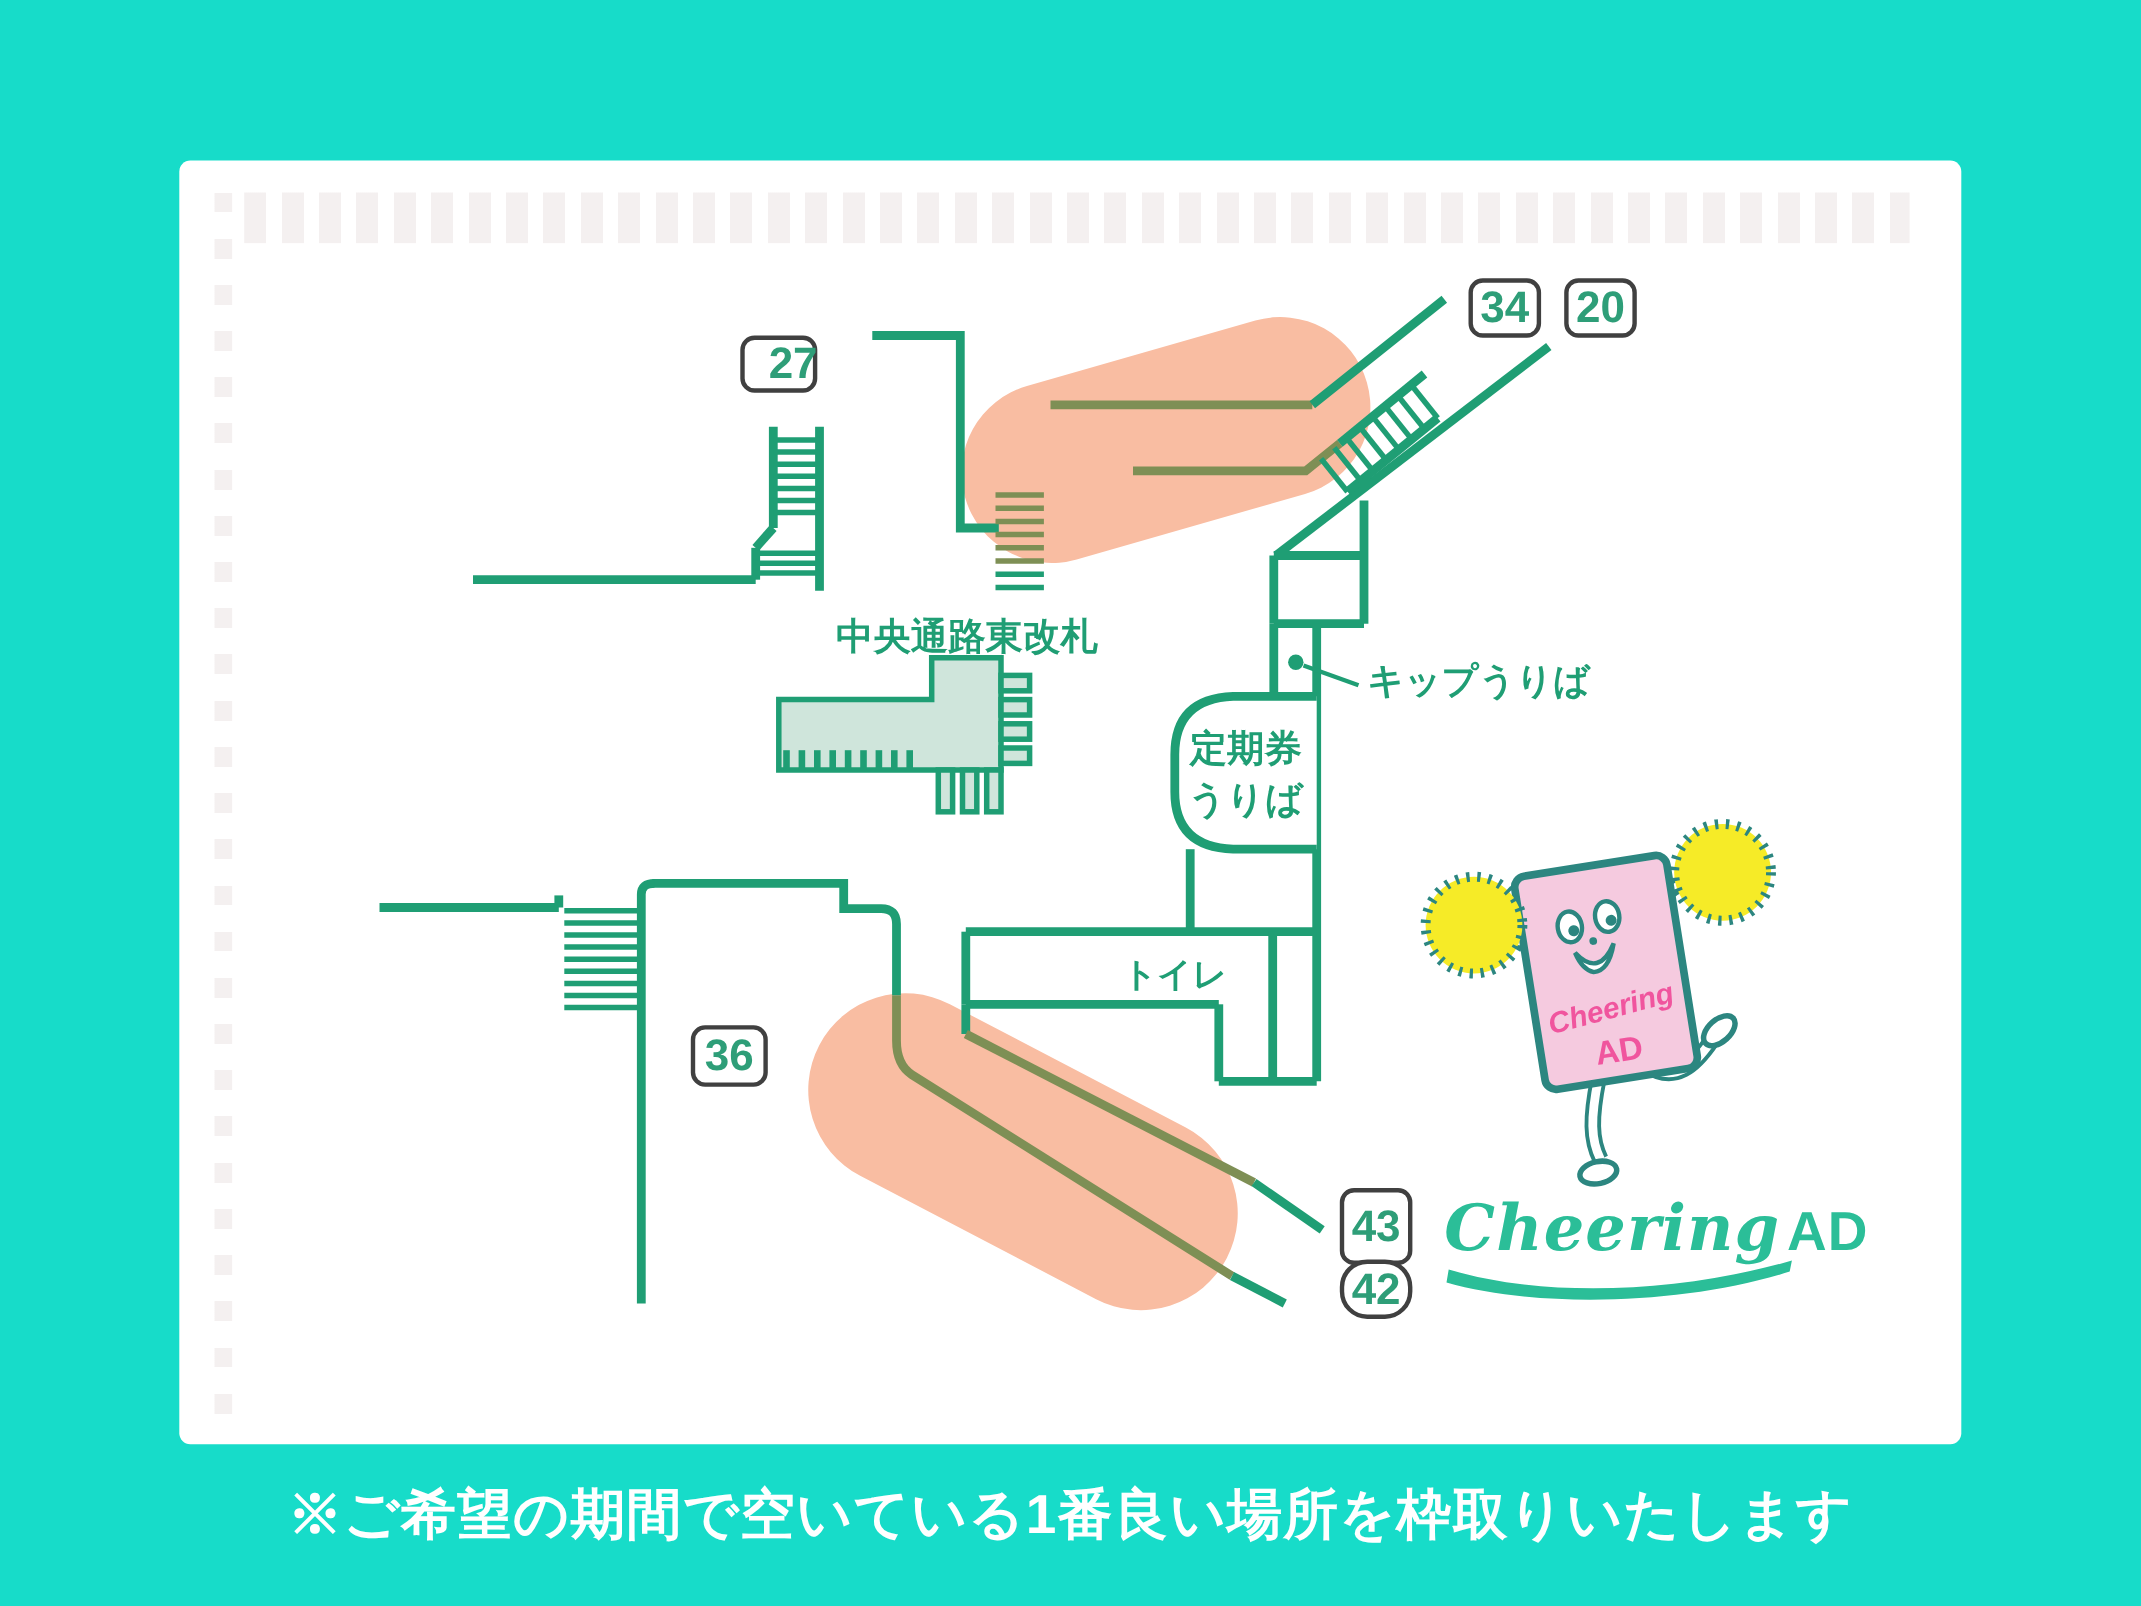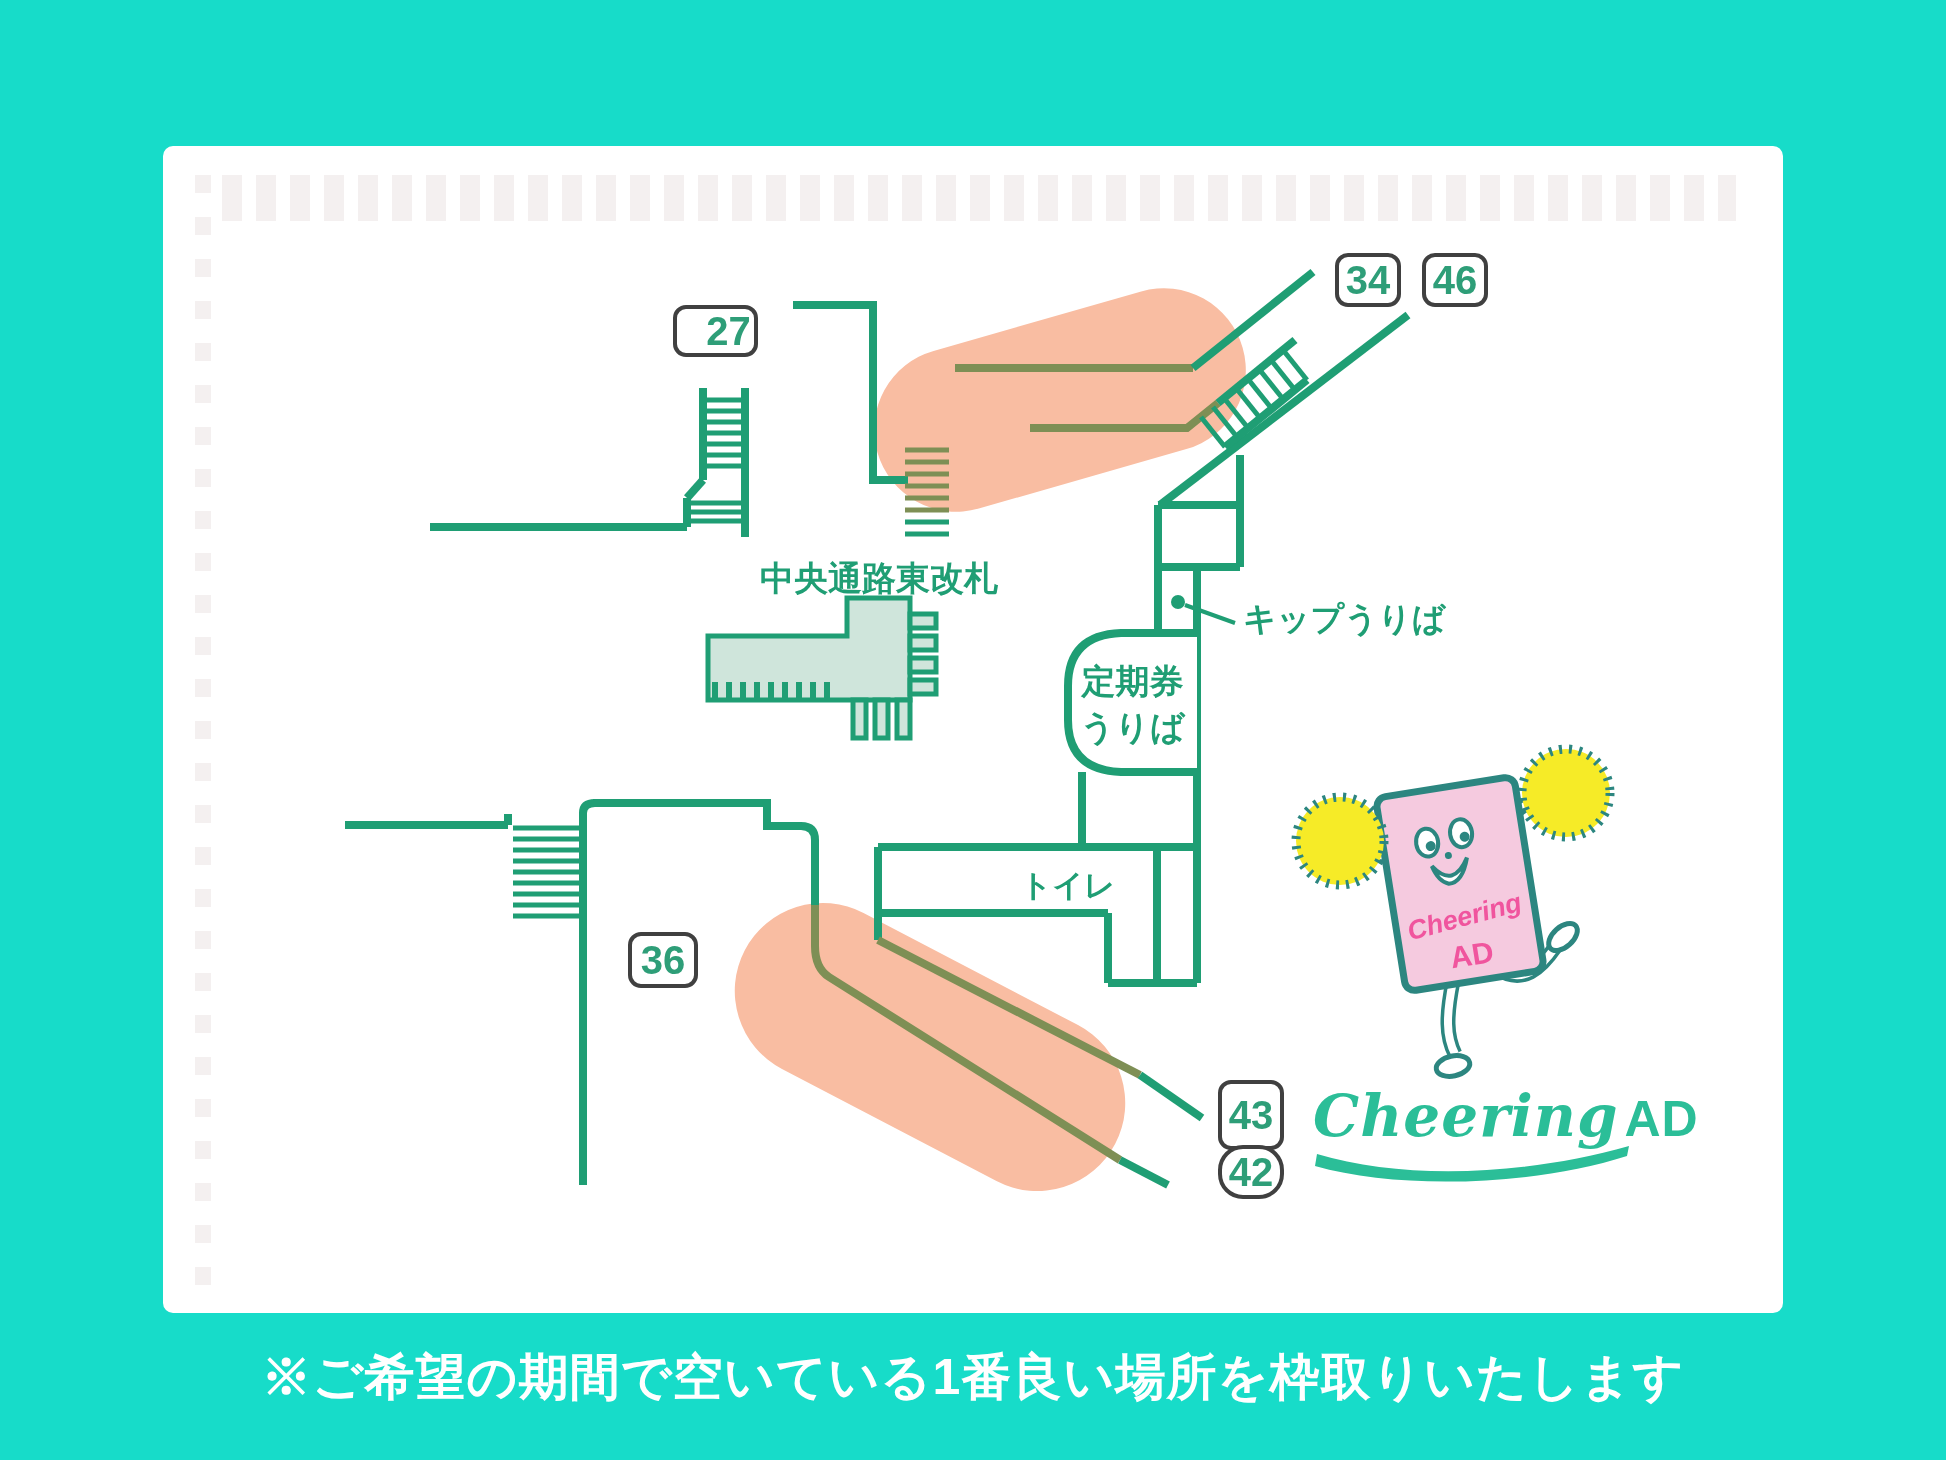--- a/index.html
+++ b/index.html
@@ -23,21 +23,21 @@
   .hatch-left{
     position:absolute;left:32px;top:29px;width:16px;height:1126px;
     background:repeating-linear-gradient(180deg,#f4f0f0 0 18px,#ffffff 18px 42px);
   }
   .badge{
     position:absolute;box-sizing:border-box;
     border:4px solid #404040;border-radius:13px;background:#fff;
     color:#2e9e78;font-weight:bold;font-size:40px;
     display:flex;align-items:center;justify-content:center;
   }
-  .b27{left:510px;top:159px;width:85px;height:52px;padding-left:26px;}
+  .b27{left:510px;top:159px;width:70px;height:52px;padding-left:26px;}
   .b34{left:1172px;top:107px;width:66px;height:54px;}
   .b35{left:1259px;top:107px;width:66px;height:54px;}
   .b36{left:465px;top:786px;width:70px;height:56px;}
   .b43{left:1055px;top:934px;width:66px;height:70px;}
   .b42{left:1055px;top:999px;width:66px;height:54px;border-radius:25px;}
   .map-label{
     position:absolute;color:#1f9e74;font-weight:bold;white-space:nowrap;
   }
   .lbl-gate{left:597px;top:410px;font-size:34px;}
   .lbl-ticket{left:1080px;top:451px;font-size:33px;}
@@ -239,21 +239,21 @@
         </g>
         <g>
           <circle cx="1177" cy="695" r="44" fill="#f6eb27" stroke="#2c8680" stroke-width="9" stroke-dasharray="3 7"></circle>
           <circle cx="1403" cy="647" r="44" fill="#f6eb27" stroke="#2c8680" stroke-width="9" stroke-dasharray="3 7"></circle>
         </g>
       </g>
     </svg>
 
     <div class="badge b27">27</div>
     <div class="badge b34">34</div>
-    <div class="badge b35">46</div>
+    <div class="badge b35">20</div>
     <div class="badge b36">36</div>
     <div class="badge b43">43</div>
     <div class="badge b42">42</div>
 
     <div class="map-label lbl-gate">中央通路東改札</div>
     <div class="map-label lbl-ticket">キップうりば</div>
     <div class="map-label lbl-teiki">
       <div>定期券</div>
       <div>うりば</div>
     </div>

